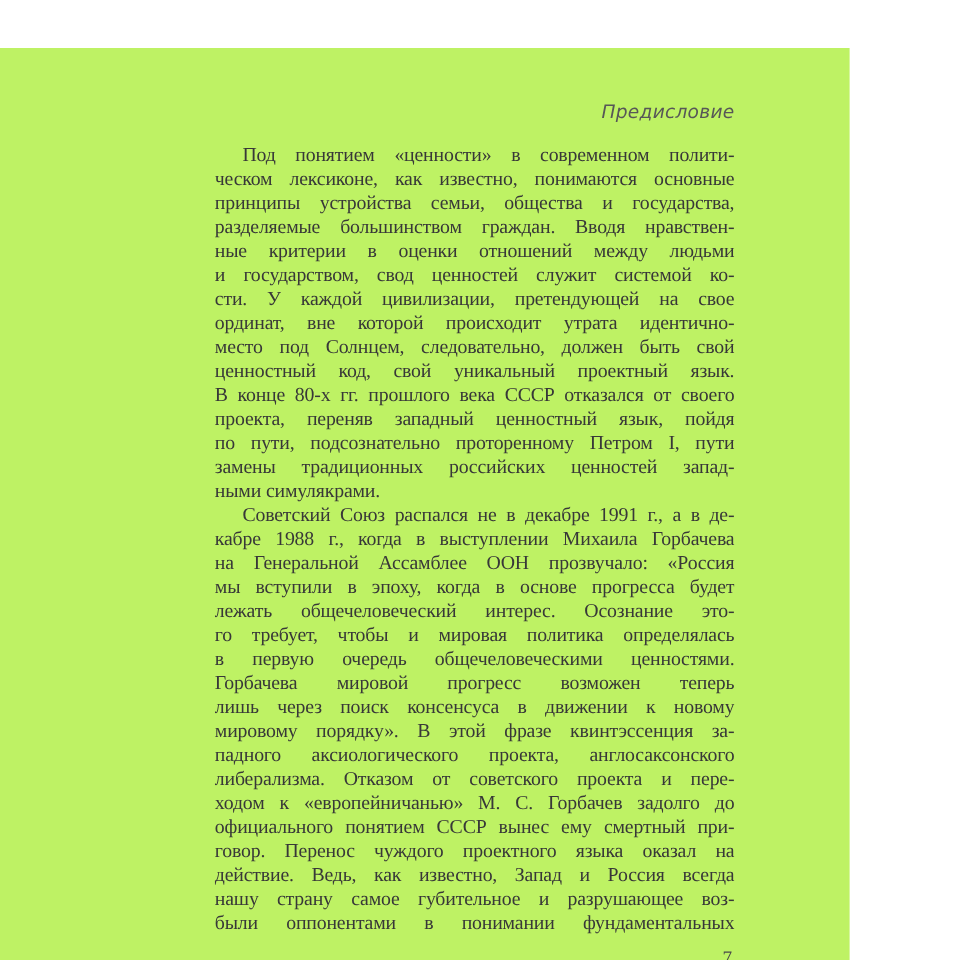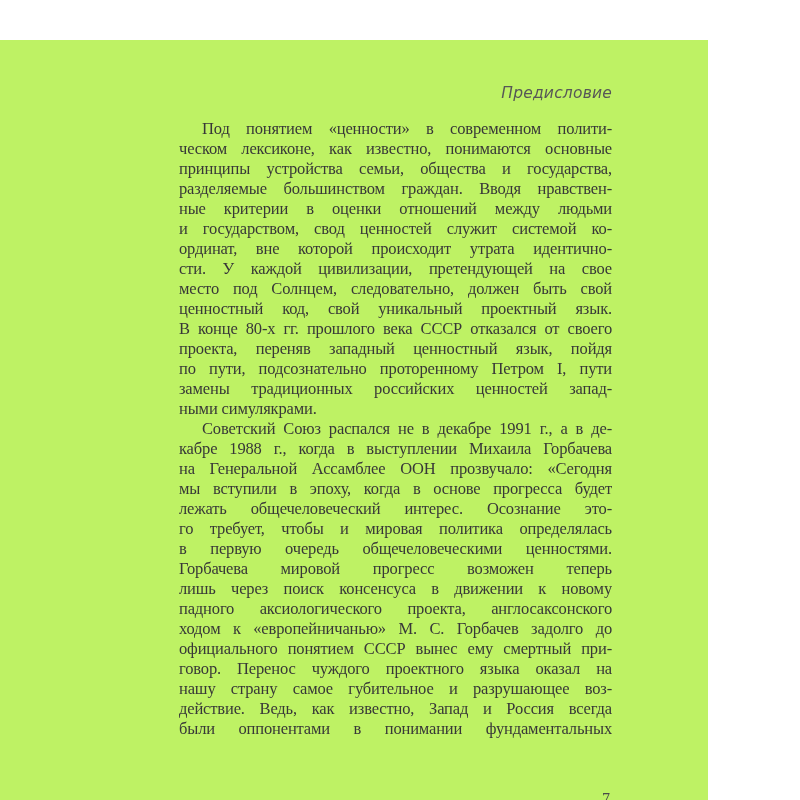--- a/index.html
+++ b/index.html
@@ -72,41 +72,43 @@
 <div class="page">
   <div class="running-head">Предисловие</div>
 
   <div class="text-block">
       <div class="line first">Под понятием «ценности» в современном полити-</div>
       <div class="line">ческом лексиконе, как известно, понимаются основные</div>
       <div class="line">принципы устройства семьи, общества и государства,</div>
       <div class="line">разделяемые большинством граждан. Вводя нравствен-</div>
       <div class="line">ные критерии в оценки отношений между людьми</div>
       <div class="line">и государством, свод ценностей служит системой ко-</div>
+      <div class="line">сти. У каждой цивилизации, претендующей на свое</div>
       <div class="line">ординат, вне которой происходит утрата идентично-</div>
-      <div class="line">сти. У каждой цивилизации, претендующей на свое</div>
       <div class="line">место под Солнцем, следовательно, должен быть свой</div>
       <div class="line">ценностный код, свой уникальный проектный язык.</div>
       <div class="line">В конце 80-х гг. прошлого века СССР отказался от своего</div>
       <div class="line">проекта, переняв западный ценностный язык, пойдя</div>
       <div class="line">по пути, подсознательно проторенному Петром I, пути</div>
       <div class="line">замены традиционных российских ценностей запад-</div>
       <div class="line end">ными симулякрами.</div>
       <div class="line first">Советский Союз распался не в декабре 1991 г., а в де-</div>
       <div class="line">кабре 1988 г., когда в выступлении Михаила Горбачева</div>
-      <div class="line">на Генеральной Ассамблее ООН прозвучало: «Сегодня</div>
+      <div class="line">на Генеральной Ассамблее ООН прозвучало: «Россия</div>
       <div class="line">мы вступили в эпоху, когда в основе прогресса будет</div>
       <div class="line">лежать общечеловеческий интерес. Осознание это-</div>
       <div class="line">го требует, чтобы и мировая политика определялась</div>
       <div class="line">в первую очередь общечеловеческими ценностями.</div>
       <div class="line">Горбачева мировой прогресс возможен теперь</div>
       <div class="line">лишь через поиск консенсуса в движении к новому</div>
+      <div class="line">мировому порядку». В этой фразе квинтэссенция за-</div>
       <div class="line">падного аксиологического проекта, англосаксонского</div>
+      <div class="line">либерализма. Отказом от советского проекта и пере-</div>
       <div class="line">ходом к «европейничанью» М. С. Горбачев задолго до</div>
       <div class="line">официального понятием СССР вынес ему смертный при-</div>
       <div class="line">говор. Перенос чуждого проектного языка оказал на</div>
+      <div class="line">действие. Ведь, как известно, Запад и Россия всегда</div>
       <div class="line">нашу страну самое губительное и разрушающее воз-</div>
-      <div class="line">действие. Ведь, как известно, Запад и Россия всегда</div>
       <div class="line">были оппонентами в понимании фундаментальных</div>
     </div>
 
   <div class="folio">7</div>
 </div>
 
 </body></html>

